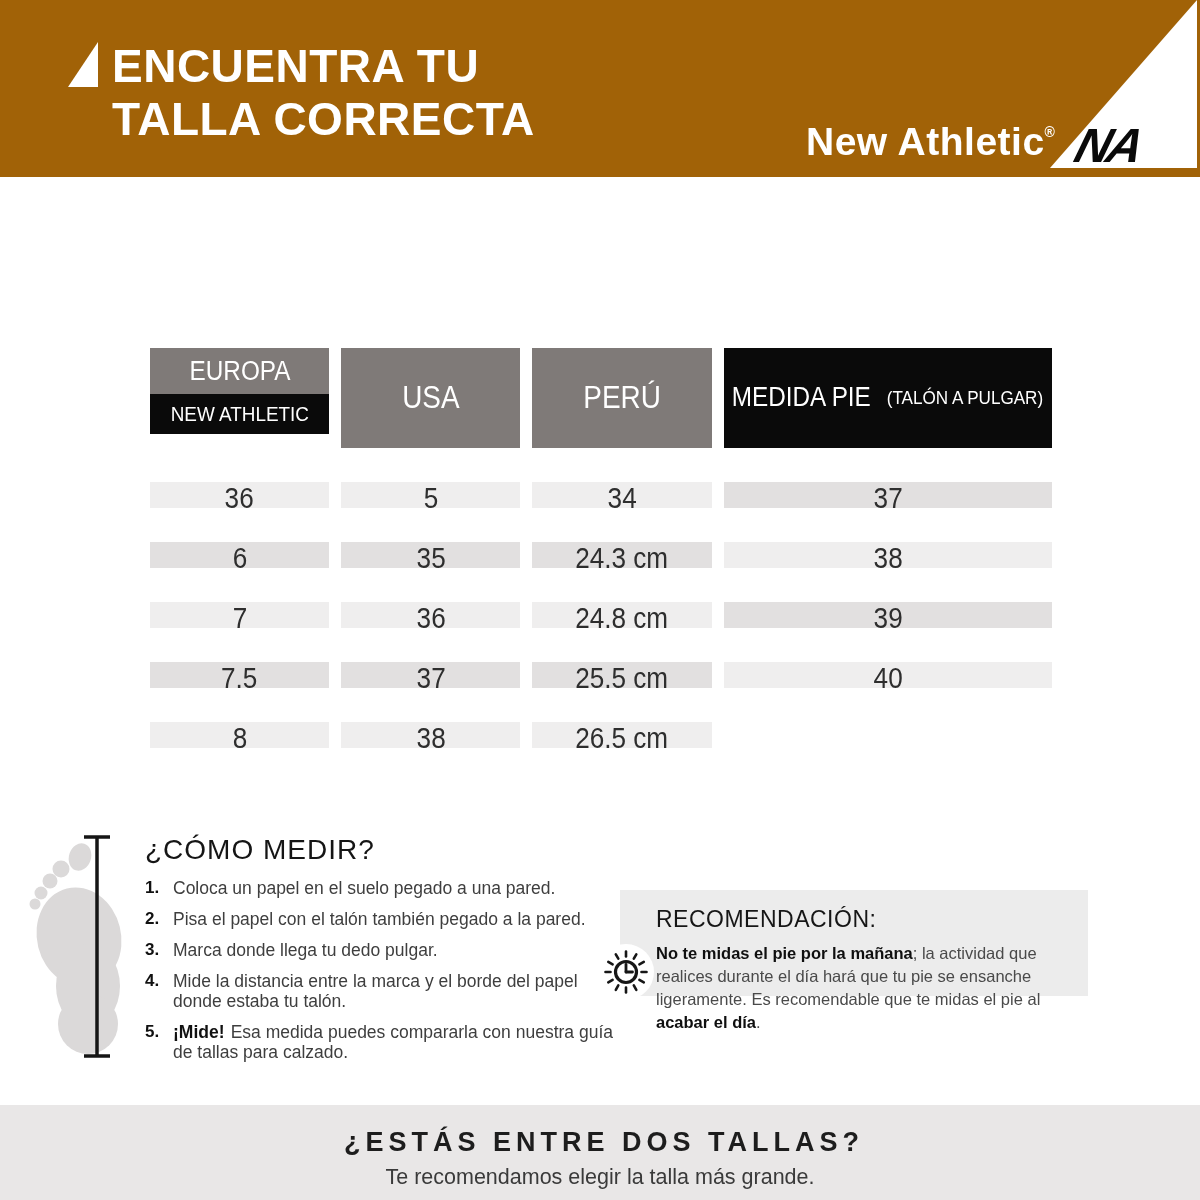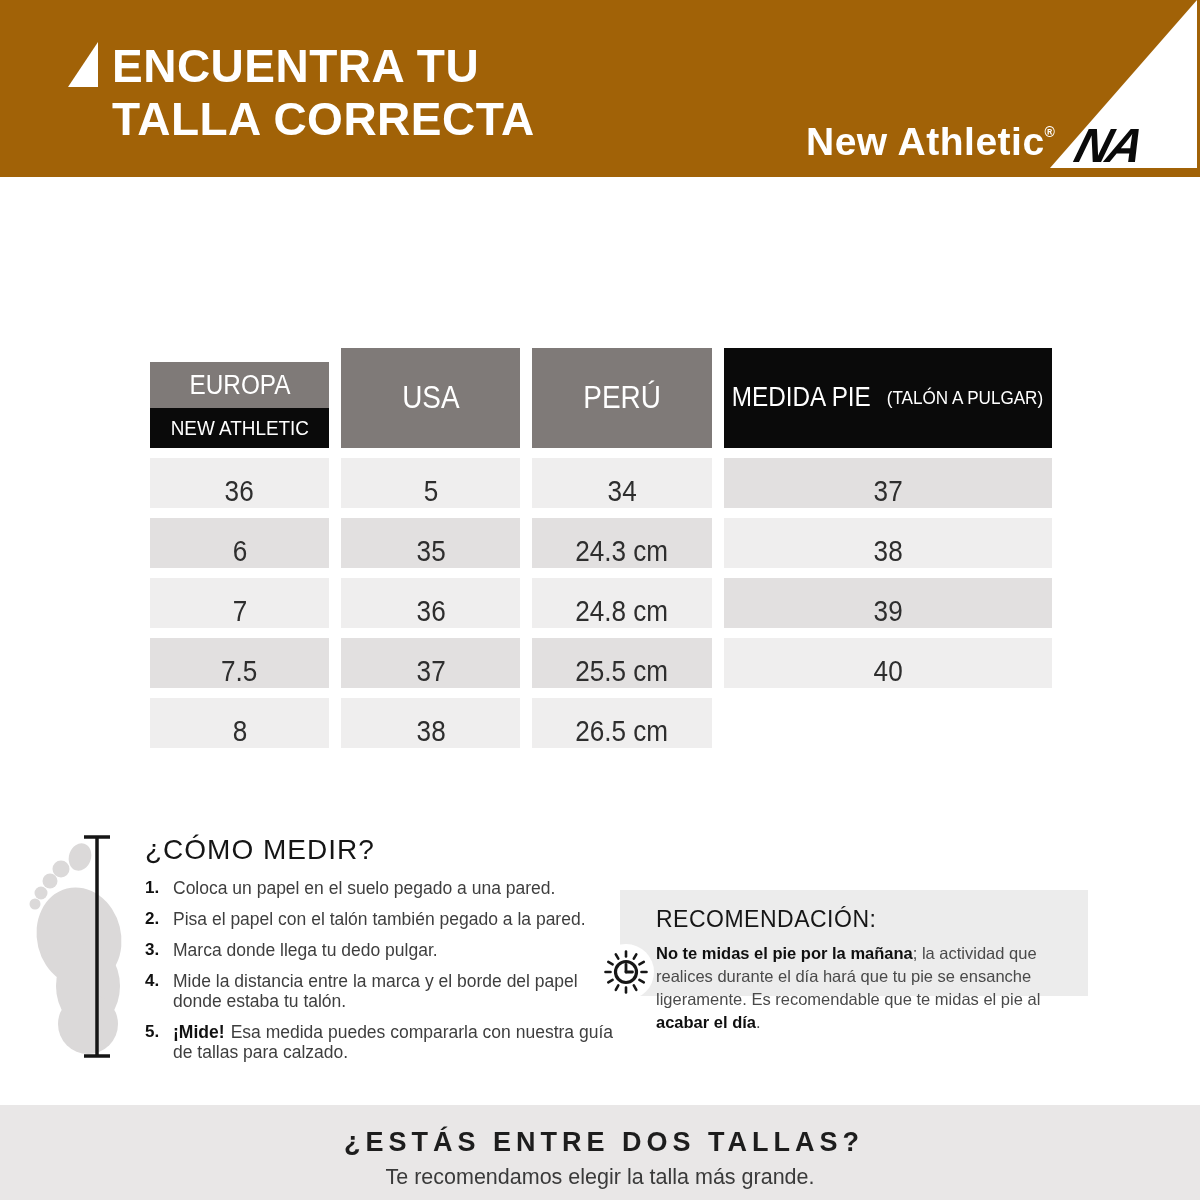--- a/index.html
+++ b/index.html
@@ -23,28 +23,28 @@
   .main-title .reg { font-weight:400; margin-right:0.3em; }
   .main-title .bold { font-weight:700; }
 
   
   .size-table { position:absolute; left:150px; top:348px; width:902px;
                 display:grid; grid-template-columns:repeat(4,1fr); grid-template-rows:100px repeat(5,50px);
                 column-gap:12px; row-gap:10px; }
   .hdr { display:flex; align-items:center; justify-content:center; color:#fff; text-align:center; }
   .hdr-gray { background:#7f7a78; }
   .hdr-black { background:#0a0a0a; }
-  .hdr-split { display:flex; flex-direction:column; justify-content:flex-end; }
+  .hdr-split { display:flex; flex-direction:column; justify-content:flex-start; }
   .hdr-split .top { height:46px; background:#7f7a78; display:flex; align-items:center; justify-content:center; font-size:27px; }
   .hdr-split .bottom { height:40px; background:#0a0a0a; display:flex; align-items:center; justify-content:center; font-size:21px; }
   .hdr-usa, .hdr-peru { font-size:31px; }
   .hdr-medida { line-height:1.15; }
   .hdr-medida .l1 { font-size:27px; }
   .hdr-medida .l2 { font-size:19px; }
-  .cell { display:flex; align-items:flex-end; justify-content:center; font-size:29px; color:#2e2e2e; }
+  .cell { display:flex; align-items:flex-start; justify-content:center; font-size:29px; color:#2e2e2e;margin-top:24px; }
   .row-light { background:#efeeee; }
   .row-dark  { background:#e2e0e0; }
   .cond { display:inline-block; transform:scaleX(0.9); white-space:nowrap; }
 
   
   .foot-svg { position:absolute; left:22px; top:823px; }
   .howto-heading { position:absolute; left:145px; top:834px; font-size:28px; color:#151515; letter-spacing:1px; }
   .steps { position:absolute; left:145px; top:878px; width:472px; display:flex; flex-direction:column; gap:11px; }
   .step { display:flex; }
   .step-num { flex:0 0 28px; font-weight:700; font-size:17px; color:#111; line-height:20px; }

